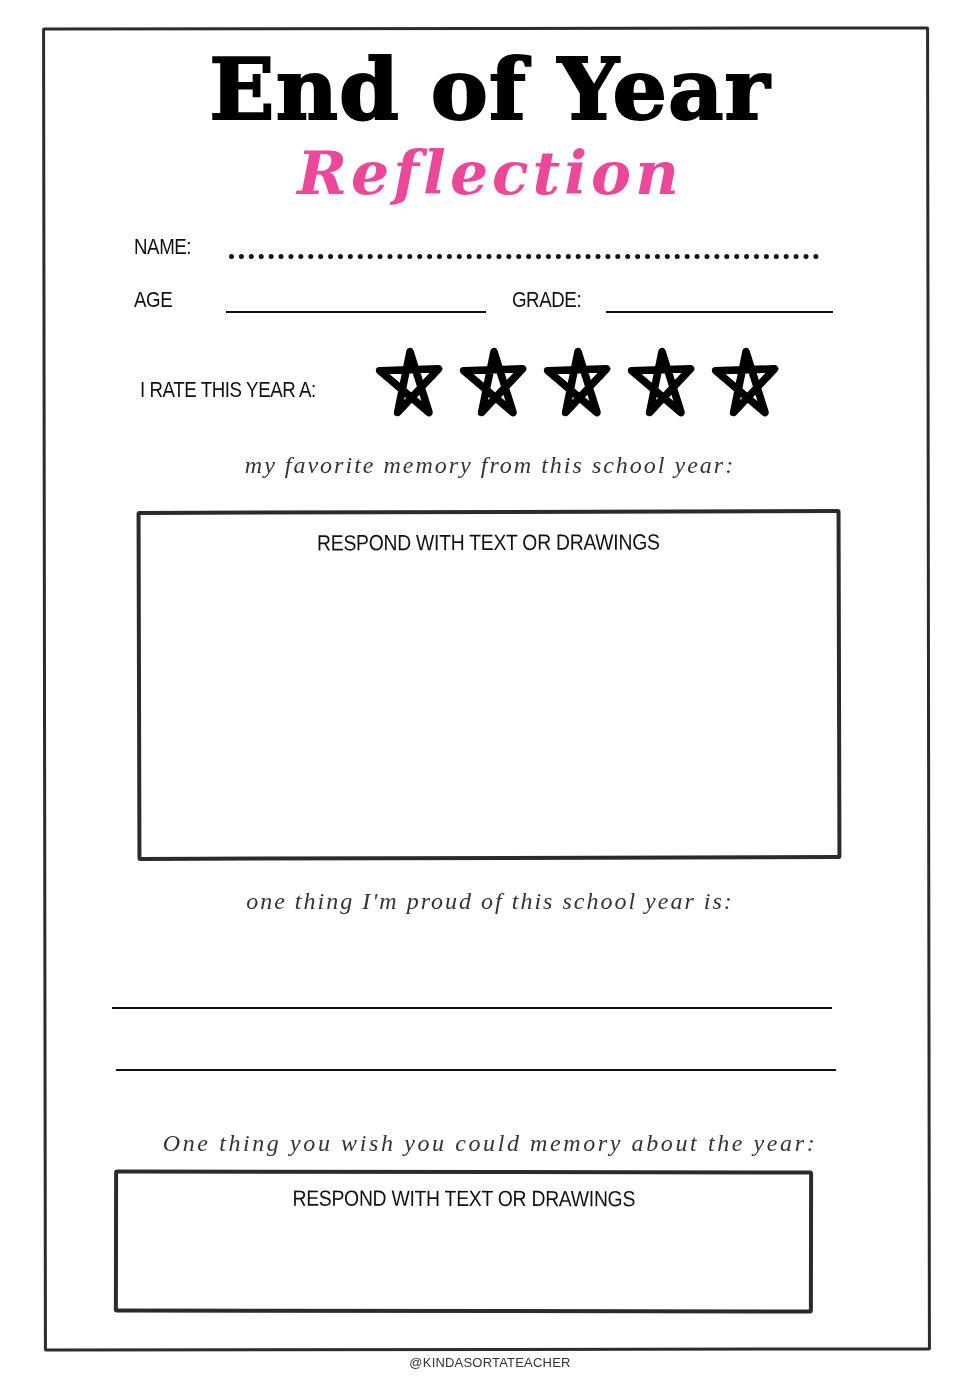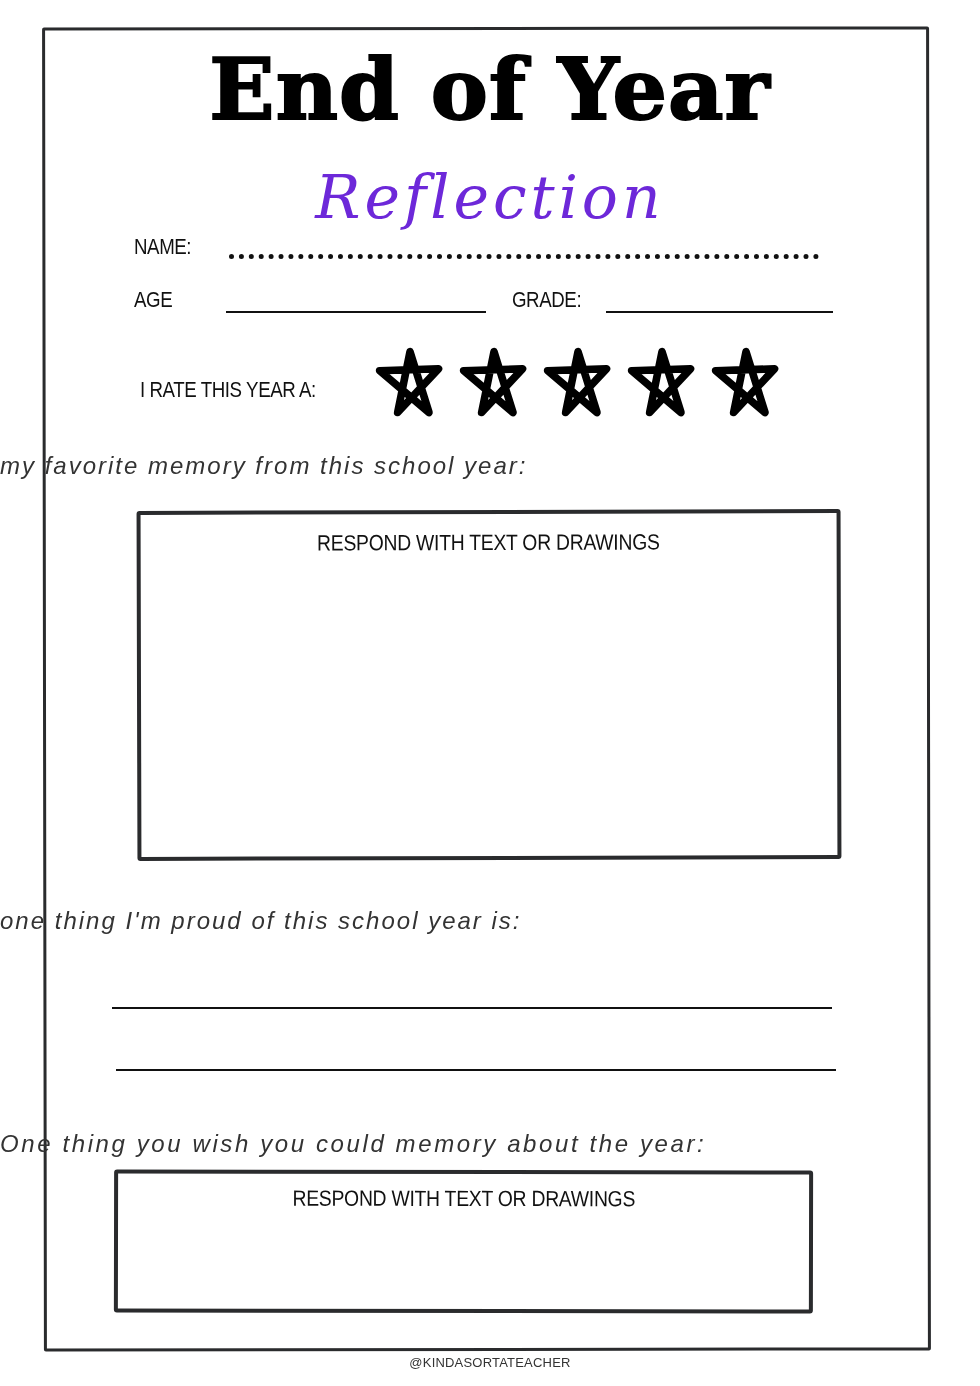--- a/index.html
+++ b/index.html
@@ -42,26 +42,25 @@
       -webkit-text-stroke: 2px #000;
     }
     .subtitle {
       position: absolute;
       left: 0;
       width: 980px;
       top: 138px;
       text-align: center;
       font-family: "DejaVu Serif", serif;
       font-style: italic;
-      font-weight: 400;
+      font-weight: 700;
       font-size: 60px;
       line-height: 70px;
-      color: #6d28d9;
+      color: #ec4899;
       letter-spacing: 4px;
-      margin-top: 24px;
     }
     .label {
       position: absolute;
       font-family: "Liberation Sans", sans-serif;
       font-size: 22px;
       letter-spacing: -0.5px;
       color: #111;
       transform: scaleX(0.85);
       transform-origin: left center;
     }
@@ -84,22 +83,22 @@
     }
     .star {
       width: 76px;
       height: 76px;
       display: block;
     }
     .script {
       position: absolute;
       left: 0;
       width: 980px;
-      text-align: left;
-      font-family: Liberation Sans, sans-serif;
+      text-align: center;
+      font-family: Liberation Serif, serif;
       font-style: italic;
       font-size: 24px;
       letter-spacing: 2px;
       color: #333;
       font-weight: 300;
     }
     .box {
       position: absolute;
       border: 4px solid #2a2b2d;
       border-radius: 3px;
@@ -164,21 +163,21 @@
   <svg class="star" viewBox="0 0 80 80">
     <path d="M40 6 L27 70 L70 24 L8 26 L60 70 Z" fill="none" stroke="#000" stroke-width="8" stroke-linejoin="round" stroke-linecap="round"></path>
   </svg>
 </div>
 
 <div class="script" style="top:452px;">my favorite memory from this school year:</div>
 <div class="box" style="left:137px; top:510px; width:704px; height:350px; transform:rotate(-0.15deg);">
   <div class="box-label" style="top:16px;"><span>RESPOND WITH TEXT OR DRAWINGS</span></div>
 </div>
 
-<div class="script" style="top:907px;">one thing I'm proud of this school year is:</div>
+<div class="script" style="top:888px;">one thing I'm proud of this school year is:</div>
 <div class="solid-line" style="left:112px; top:1007px; width:720px;"></div>
 <div class="solid-line" style="left:116px; top:1069px; width:720px;"></div>
 
 <div class="script" style="top:1130px; letter-spacing:2.6px;">One thing you wish you could memory about the year:</div>
 <div class="box" style="left:114px; top:1170px; width:699px; height:143px; transform:rotate(0.1deg);">
   <div class="box-label" style="top:12px;"><span>RESPOND WITH TEXT OR DRAWINGS</span></div>
 </div>
 
 <div class="footer">@KINDASORTATEACHER</div>
 

